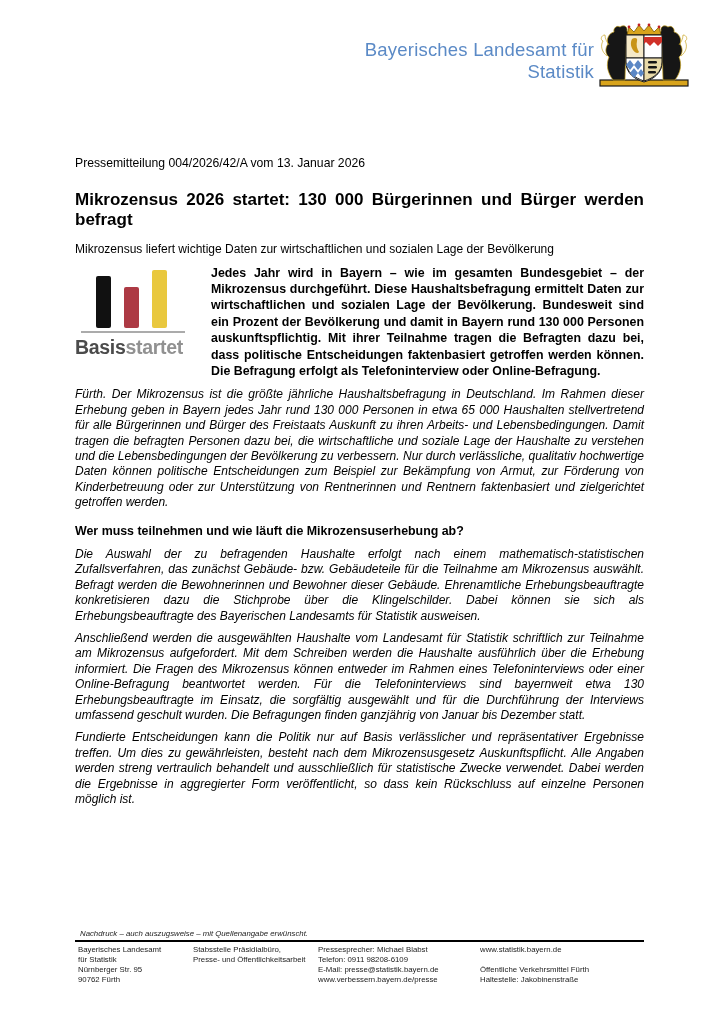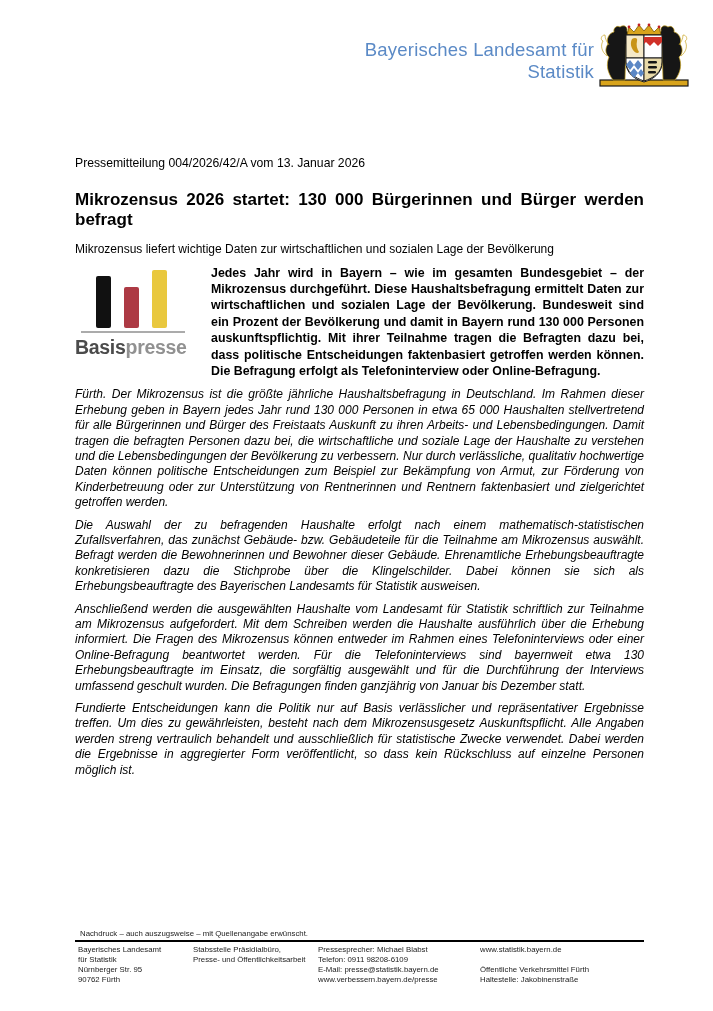--- a/index.html
+++ b/index.html
@@ -25,21 +25,21 @@
   .bar.b3{height:58px;background:#e9c83e;}
   .logo-line{height:2px;background:#ababab;margin:3px 0 0 6px;width:104px;}
   .logo-word{font-size:19.5px;line-height:22px;margin-top:3px;letter-spacing:-.3px;}
   .logo-word .w1{font-weight:bold;color:#4b4b4b;}
   .logo-word .w2{color:#919191;}
   .clear{clear:both;}
   p.body{font-size:12px;line-height:15.4px;text-align:justify;margin:0 0 7px;hyphens:manual;font-style:italic;-webkit-hyphens:manual;}
   h2.sec{font-size:12.4px;line-height:15.4px;font-weight:bold;margin:13px 0 8px;}
   
   .ftr{position:absolute;left:75px;top:929px;width:569px;color:#222;}
-  .notice{font-size:7.8px;line-height:9.5px;padding-left:5px;}
+  .notice{font-size:7.8px;line-height:9.5px;padding-left:5px;font-style:italic;}
   .rule{border-top:2px solid #000;margin-top:1px;}
   .cols{display:grid;grid-template-columns:115px 125px 162px 1fr;padding:3px 0 0 3px;font-size:7.8px;line-height:10px;}
   .f-line{min-height:10px;}
 </style>
 </head>
 <body>
 
 <div class="page">
 
   <div class="hdr">
@@ -104,28 +104,29 @@
 
     <div class="intro">
       <span class="logo-box" style="display:block">
         <span class="bars" style="display:flex">
           <span class="bar b1"></span>
           <span class="bar b2"></span>
           <span class="bar b3"></span>
         </span>
         <span class="logo-line" style="display:block"></span>
         <span class="logo-word" style="display:block">
-          <span class="w1">Basis</span><span class="w2">presse</span>
+          <span class="w1">Basis</span><span class="w2">startet</span>
         </span>
       </span>
       <span>Jedes Jahr wird in Bayern – wie im gesamten Bundesgebiet – der Mikrozensus durchgeführt. Diese Haushaltsbefragung ermittelt Daten zur wirtschaftlichen und sozialen Lage der Bevölkerung. Bundesweit sind ein Prozent der Bevölkerung und damit in Bayern rund 130&nbsp;000 Personen auskunftspflich­tig. Mit ihrer Teilnahme tragen die Befragten dazu bei, dass politische Entscheidungen faktenbasiert getroffen werden können. Die Befragung erfolgt als Telefoninterview oder Online-Befragung.</span>
       <span class="clear" style="display:block"></span>
     </div>
 
     <p class="body">Fürth. Der Mikrozensus ist die größte jährliche Haushaltsbefragung in Deutschland. Im Rahmen dieser Erhebung geben in Bayern jedes Jahr rund 130&nbsp;000 Personen in etwa 65&nbsp;000 Haushalten stellvertretend für alle Bürgerinnen und Bürger des Freistaats Aus­kunft zu ihren Arbeits- und Lebensbedingungen. Damit tragen die befragten Personen dazu bei, die wirtschaftliche und soziale Lage der Haushalte zu verstehen und die Le­bensbedingungen der Bevölkerung zu verbessern. Nur durch verlässliche, qualitativ hochwertige Daten können politische Entscheidungen zum Beispiel zur Bekämpfung von Armut, zur Förderung von Kinderbetreuung oder zur Unterstützung von Rentnerin­nen und Rentnern faktenbasiert und zielgerichtet getroffen werden.</p>
+    <h2 class="sec">Wer muss teilnehmen und wie läuft die Mikrozensuserhebung ab?</h2>
     <p class="body">Die Auswahl der zu befragenden Haushalte erfolgt nach einem mathematisch-statisti­schen Zufallsverfahren, das zunächst Gebäude- bzw. Gebäudeteile für die Teilnahme am Mikrozensus auswählt. Befragt werden die Bewohnerinnen und Bewohner dieser Gebäude. Ehrenamtliche Erhebungsbeauftragte konkretisieren dazu die Stichprobe über die Klingelschilder. Dabei können sie sich als Erhebungsbeauftragte des Bayeri­schen Landesamts für Statistik ausweisen.</p>
     <p class="body">Anschließend werden die ausgewählten Haushalte vom Landesamt für Statistik schrift­lich zur Teilnahme am Mikrozensus aufgefordert. Mit dem Schreiben werden die Haus­halte ausführlich über die Erhebung informiert. Die Fragen des Mikrozensus können entweder im Rahmen eines Telefoninterviews oder einer Online-Befragung beantwor­tet werden. Für die Telefoninterviews sind bayernweit etwa 130 Erhebungsbeauftragte im Einsatz, die sorgfältig ausgewählt und für die Durchführung der Interviews umfas­send geschult wurden. Die Befragungen finden ganzjährig von Januar bis Dezember statt.</p>
     <p class="body">Fundierte Entscheidungen kann die Politik nur auf Basis verlässlicher und repräsenta­tiver Ergebnisse treffen. Um dies zu gewährleisten, besteht nach dem Mikrozensusge­setz Auskunftspflicht. Alle Angaben werden streng vertraulich behandelt und aus­schließlich für statistische Zwecke verwendet. Dabei werden die Ergebnisse in aggre­gierter Form veröffentlicht, so dass kein Rückschluss auf einzelne Personen möglich ist.</p>
   </div>
 
   <div class="ftr">
     <div class="notice">Nachdruck – auch auszugsweise – mit Quellenangabe erwünscht.</div>
     <div class="rule"></div>
     <div class="cols">
       <div>

